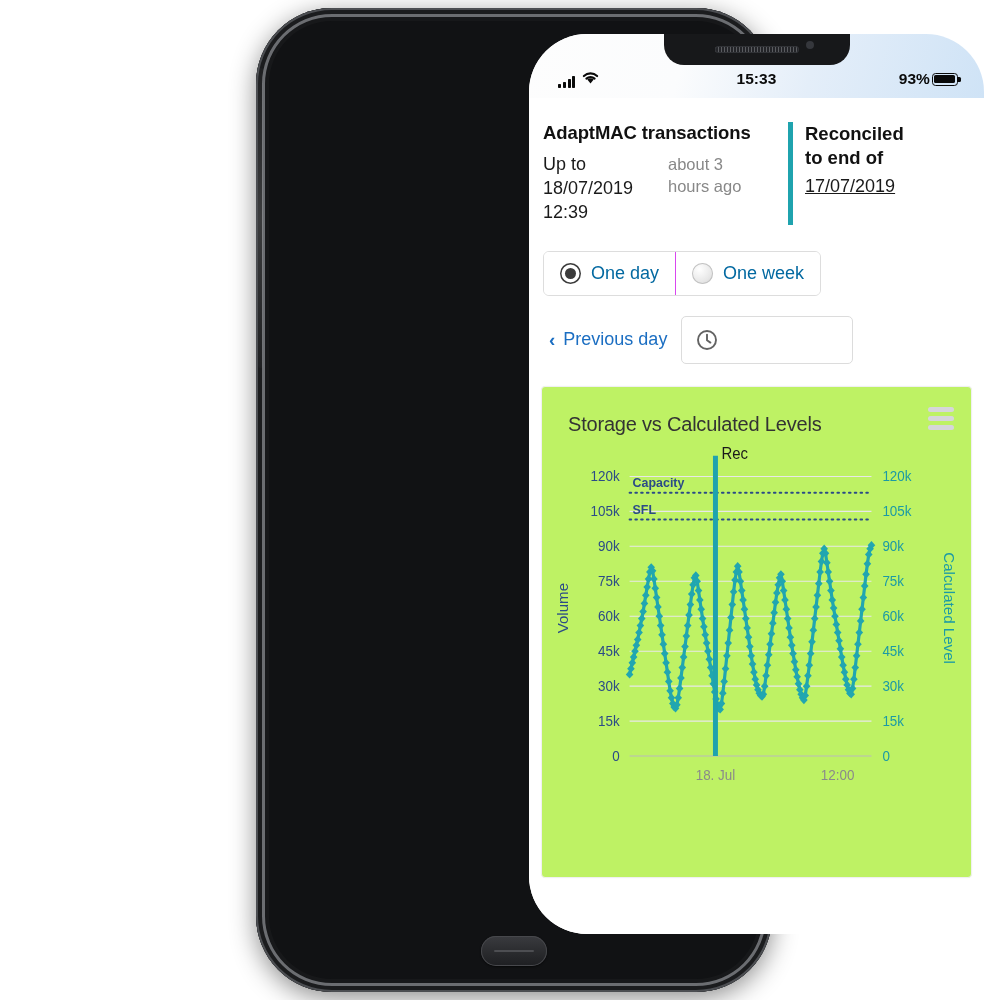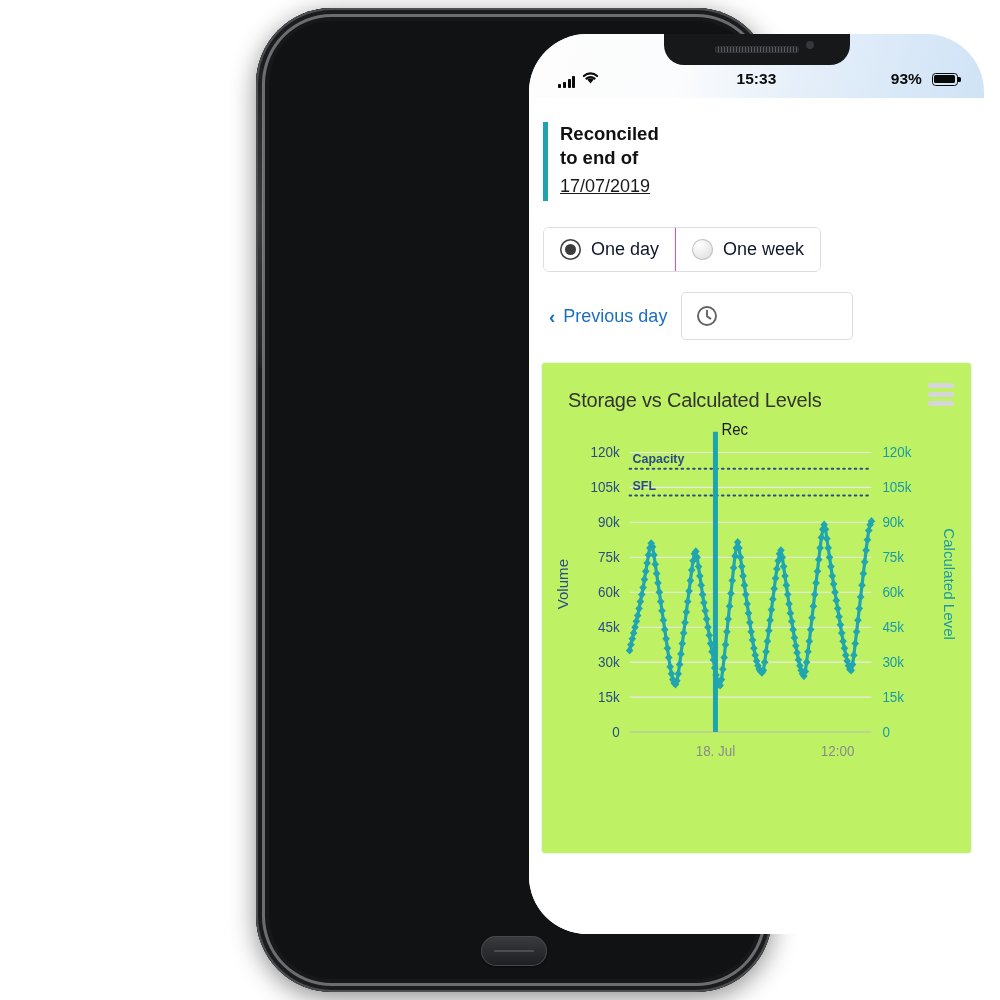--- a/index.html
+++ b/index.html
@@ -124,21 +124,21 @@
   #status-time {
     position: absolute;
     left: 0; width: 100%;
     text-align: center;
   }
   #status-right {
     position: absolute;
     right: 26px;
     display: flex;
     align-items: center;
-    gap: 10px;
+    gap: 2px;
   }
   #battery {
     position: relative;
     width: 26px; height: 13px;
     border: 1.6px solid #0a0a0a;
     border-radius: 3.6px;
     box-sizing: border-box;
   }
   #battery::after {
     content:"";
@@ -262,21 +262,21 @@
     border-radius: 6px;
     overflow: hidden;
     background: #fff;
   }
   .range-opt {
     display: flex;
     align-items: flex-end;
     gap: 10px;
     padding: 11px 16px;
     font-size: 18px;
-    color: #0f172a;
+    color: #0369a1;
     background: #fff;
   }
   .range-opt + .range-opt { border-left: 1px solid #d946ef; }
   .radio-dot {
     width: 21px; height: 21px;
     border-radius: 50%;
     background: radial-gradient(circle at 35% 30%, #ffffff 0%, #e8e8e8 60%, #d2d2d2 100%);
     box-shadow: inset 0 0 0 1px #c2c2c2;
     position: relative;
     flex: none;
@@ -430,20 +430,34 @@
       <div id="speaker-grille"></div>
       <div id="front-camera"></div>
     </div>
 
     <div id="app">
 
       
 
       
       <div id="txn-header">
+        <div id="txn-left">
+          <div id="txn-title">AdaptMAC transactions</div>
+          <div id="txn-detail">
+            <div id="txn-upto">
+              <div>Up to</div>
+              <div>18/07/2019</div>
+              <div>12:39</div>
+            </div>
+            <div id="txn-ago">
+              <div>about 3</div>
+              <div>hours ago</div>
+            </div>
+          </div>
+        </div>
 
         <div id="recon">
           <div id="recon-label">
             <div>Reconciled</div>
             <div>to end of</div>
           </div>
           <div id="recon-date">17/07/2019</div>
         </div>
       </div>
 

